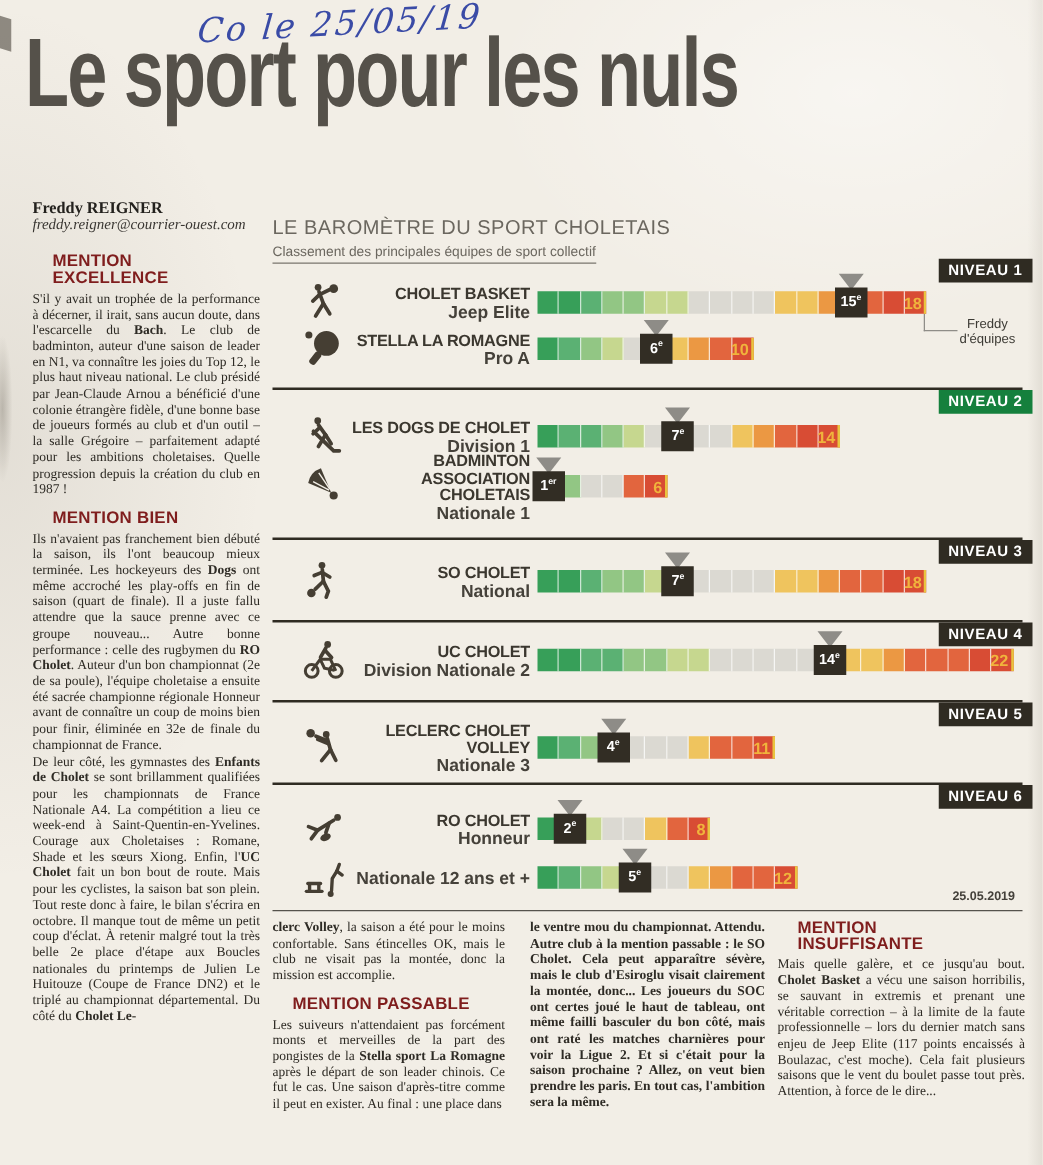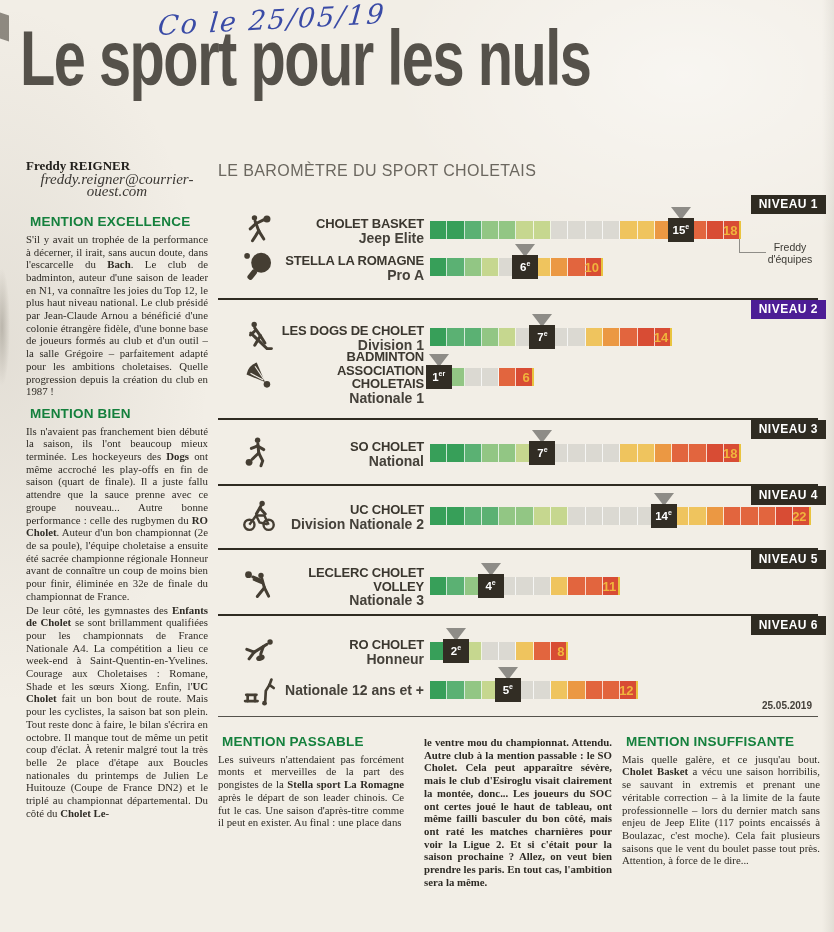--- a/index.html
+++ b/index.html
@@ -27,29 +27,29 @@
         font-size:16.5px;line-height:26px;color:#3b3833;letter-spacing:-.1px;}
 
   
   .col{position:absolute;overflow:hidden;text-align:justify;
         font-family:"Liberation Serif",serif;font-size:10.8px;line-height:12.7px;color:#2e2b25;}
   #col-left{left:26px;top:160px;width:182px;height:772px;}
   #col2{left:218px;top:736px;width:186px;height:196px;}
   #col3{left:424px;top:736px;width:188px;height:196px;font-weight:bold;}
   #col4{left:622px;top:736px;width:198px;height:196px;}
   .byline-author{font-family:"Liberation Serif",serif;font-weight:bold;font-size:13px;color:#23211d;text-align:left;}
-  .byline-email{font-family:"Liberation Serif",serif;font-style:italic;font-size:15px;color:#3a3733;
-        margin-bottom:18px;text-align:center;}
+  .byline-email{font-family:"Liberation Serif",serif;font-style:italic;font-size:12px;color:#3a3733;
+        margin-bottom:18px;text-align:left;}
   .colhead{font-family:"Liberation Sans",sans-serif;font-weight:bold;font-size:13.5px;
-        letter-spacing:.2px;color:#15803d;margin:10px 4px 4px;text-align:left;}
+        letter-spacing:.2px;color:#7f1d1d;margin:10px 16px 4px;text-align:left;}
   .colhead:first-child{margin-top:0;}
   .col p{margin:0 0 1px;}
 
   
-  #chart{position:absolute;left:218px;top:160px;width:612px;height:592px;}
+  #chart{position:absolute;left:218px;top:172px;width:612px;height:592px;}
   .chart-title{position:absolute;left:0;top:2px;font-size:16px;color:#6b675f;letter-spacing:.4px;}
   .chart-subtitle{position:absolute;left:0;top:24px;font-size:11px;color:#6b675f;
         border-bottom:1px solid #7a766e;padding-bottom:2px;}
   .divider{position:absolute;left:0;width:600px;height:2px;background:#2f2b22;}
   .badge{position:absolute;right:4px;background:#2f2b22;color:#ffffff;
         font-size:12px;font-weight:bold;letter-spacing:.5px;padding:2px 8px 3px;}
   .team-icon{position:absolute;left:24px;width:34px;height:34px;}
   .team-icon svg{width:100%;height:100%;}
   .tlabel{position:absolute;left:54px;width:152px;text-align:right;transform:translateY(-50%);}
   .tname{font-size:13px;font-weight:bold;color:#3b372f;letter-spacing:-.2px;line-height:13.5px;}
@@ -88,20 +88,21 @@
         <div class="colhead">MENTION EXCELLENCE</div>
         <p>S'il y avait un trophée de la performance à décerner, il irait, sans aucun doute, dans l'escarcelle du <b>Bach</b>. Le club de badminton, auteur d'une saison de leader en N1, va connaître les joies du Top 12, le plus haut niveau national. Le club présidé par Jean-Claude Arnou a bénéficié d'une colonie étrangère fidèle, d'une bonne base de joueurs formés au club et d'un outil – la salle Grégoire – parfaitement adapté pour les ambitions choletaises. Quelle progression depuis la création du club en 1987 !</p>
         <div class="colhead">MENTION BIEN</div>
         <p>Ils n'avaient pas franchement bien débuté la saison, ils l'ont beaucoup mieux terminée. Les hockeyeurs des <b>Dogs</b> ont même accroché les play-offs en fin de saison (quart de finale). Il a juste fallu attendre que la sauce prenne avec ce groupe nouveau... Autre bonne performance : celle des rugbymen du <b>RO Cholet</b>. Auteur d'un bon championnat (2e de sa poule), l'équipe choletaise a ensuite été sacrée championne régionale Honneur avant de connaître un coup de moins bien pour finir, éliminée en 32e de finale du championnat de France.</p>
         <p>De leur côté, les gymnastes des <b>Enfants de Cholet</b> se sont brillamment qualifiées pour les championnats de France Nationale A4. La compétition a lieu ce week-end à Saint-Quentin-en-Yvelines. Courage aux Choletaises : Romane, Shade et les sœurs Xiong. Enfin, l'<b>UC Cholet</b> fait un bon bout de route. Mais pour les cyclistes, la saison bat son plein. Tout reste donc à faire, le bilan s'écrira en octobre. Il manque tout de même un petit coup d'éclat. À retenir malgré tout la très belle 2e place d'étape aux Boucles nationales du printemps de Julien Le Huitouze (Coupe de France DN2) et le triplé au championnat départemental. Du côté du <b>Cholet Le-</b></p>
       </div>
   </div>
 
   <div id="chart">
     <div class="chart-title">LE BAROMÈTRE DU SPORT CHOLETAIS</div>
+    <div class="chart-subtitle">Classement des principales équipes de sport collectif</div>
     <div class="annot-line"></div>
     <div class="annot">Freddy d'équipes</div>
     <div class="chart-date">25.05.2019</div>
     <div class="chart-rule"></div>
   <div class="badge" style="top: 35px; background: rgb(47, 43, 34);">NIVEAU 1</div>
       <div class="team-icon" style="top: 53px;"><svg viewBox="0 0 24 24">
           <g stroke="#453e33" stroke-width="2.1" stroke-linecap="round" fill="none">
             <path d="M9.3 5.8 L11.8 12.6"></path>
             <path d="M9.6 7.6 L15.2 4.8"></path>
             <path d="M9.6 7.6 L5.8 11.2"></path>
@@ -156,21 +157,21 @@
         <div class="seg" style="width: 17.3px; background: rgb(219, 217, 210);"></div>
         <div class="seg" style="width: 17.3px; background: rgb(239, 196, 94);"></div>
         <div class="seg" style="width: 17.3px; background: rgb(235, 152, 67);"></div>
         <div class="seg" style="width: 17.3px; background: rgb(226, 101, 62);"></div>
         <div class="seg" style="width: 17.3px; background: rgb(216, 76, 52);"></div>
       </div>
       <div class="barnum" style="left: 351px; top: 100px; color: rgb(240, 180, 60);">10</div>
       <div class="tri" style="left: 297.15px; top: 84px; border-top-color: rgb(142, 140, 135);"></div>
       <div class="marker" style="left: 294.15px; top: 95px; background: rgb(50, 45, 36);">6<sup>e</sup></div>
       <div class="divider" style="top: 138px;"></div>
-      <div class="badge" style="top: 140px; background: #4c1d95; margin-left: 32px;">NIVEAU 2</div>
+      <div class="badge" style="top: 140px; background: #15803d; margin-left: 32px;">NIVEAU 2</div>
       <div class="team-icon" style="top: 160px;"><svg viewBox="0 0 24 24">
           <g stroke="#453e33" stroke-width="2.1" stroke-linecap="round" fill="none">
             <path d="M9 5.6 L13 11.2"></path>
             <path d="M9.4 7.4 L6 10.6"></path>
             <path d="M13 11.2 L9 17.8"></path>
             <path d="M13 11.2 L16.2 16.2"></path>
             <path d="M6.2 9.2 L17.6 20.2 L20.8 20.2"></path>
           </g>
           <circle cx="8.6" cy="3.2" r="1.9" fill="#453e33"></circle>
         </svg></div>
@@ -398,20 +399,21 @@
         <div class="seg" style="width: 17.3px; background: rgb(226, 101, 62);"></div>
         <div class="seg" style="width: 17.3px; background: rgb(226, 101, 62);"></div>
         <div class="seg" style="width: 17.3px; background: rgb(216, 76, 52);"></div>
       </div>
       <div class="barnum" style="left: 385.6px; top: 523px; color: rgb(240, 180, 60);">12</div>
       <div class="tri" style="left: 279.85px; top: 507px; border-top-color: rgb(142, 140, 135);"></div>
       <div class="marker" style="left: 276.85px; top: 518px; background: rgb(50, 45, 36);">5<sup>e</sup></div>
     </div>
 
   <div id="col2" class="col">
+      <p><b>clerc Volley</b>, la saison a été pour le moins confortable. Sans étincelles OK, mais le club ne visait pas la montée, donc la mission est accomplie.</p>
       <div class="colhead">MENTION PASSABLE</div>
       <p>Les suiveurs n'attendaient pas forcément monts et merveilles de la part des pongistes de la <b>Stella sport La Romagne</b> après le départ de son leader chinois. Ce fut le cas. Une saison d'après-titre comme il peut en exister. Au final : une place dans</p>
     </div>
   <div id="col3" class="col">
       <p>le ventre mou du championnat. Attendu. Autre club à la mention passable : le <b>SO Cholet</b>. Cela peut apparaître sévère, mais le club d'Esiroglu visait clairement la montée, donc... Les joueurs du SOC ont certes joué le haut de tableau, ont même failli basculer du bon côté, mais ont raté les matches charnières pour voir la Ligue 2. Et si c'était pour la saison prochaine ? Allez, on veut bien prendre les paris. En tout cas, l'ambition sera la même.</p>
     </div>
   <div id="col4" class="col">
       <div class="colhead">MENTION INSUFFISANTE</div>
       <p>Mais quelle galère, et ce jusqu'au bout. <b>Cholet Basket</b> a vécu une saison horribilis, se sauvant in extremis et prenant une véritable correction – à la limite de la faute professionnelle – lors du dernier match sans enjeu de Jeep Elite (117 points encaissés à Boulazac, c'est moche). Cela fait plusieurs saisons que le vent du boulet passe tout près. Attention, à force de le dire...</p>
     </div>

